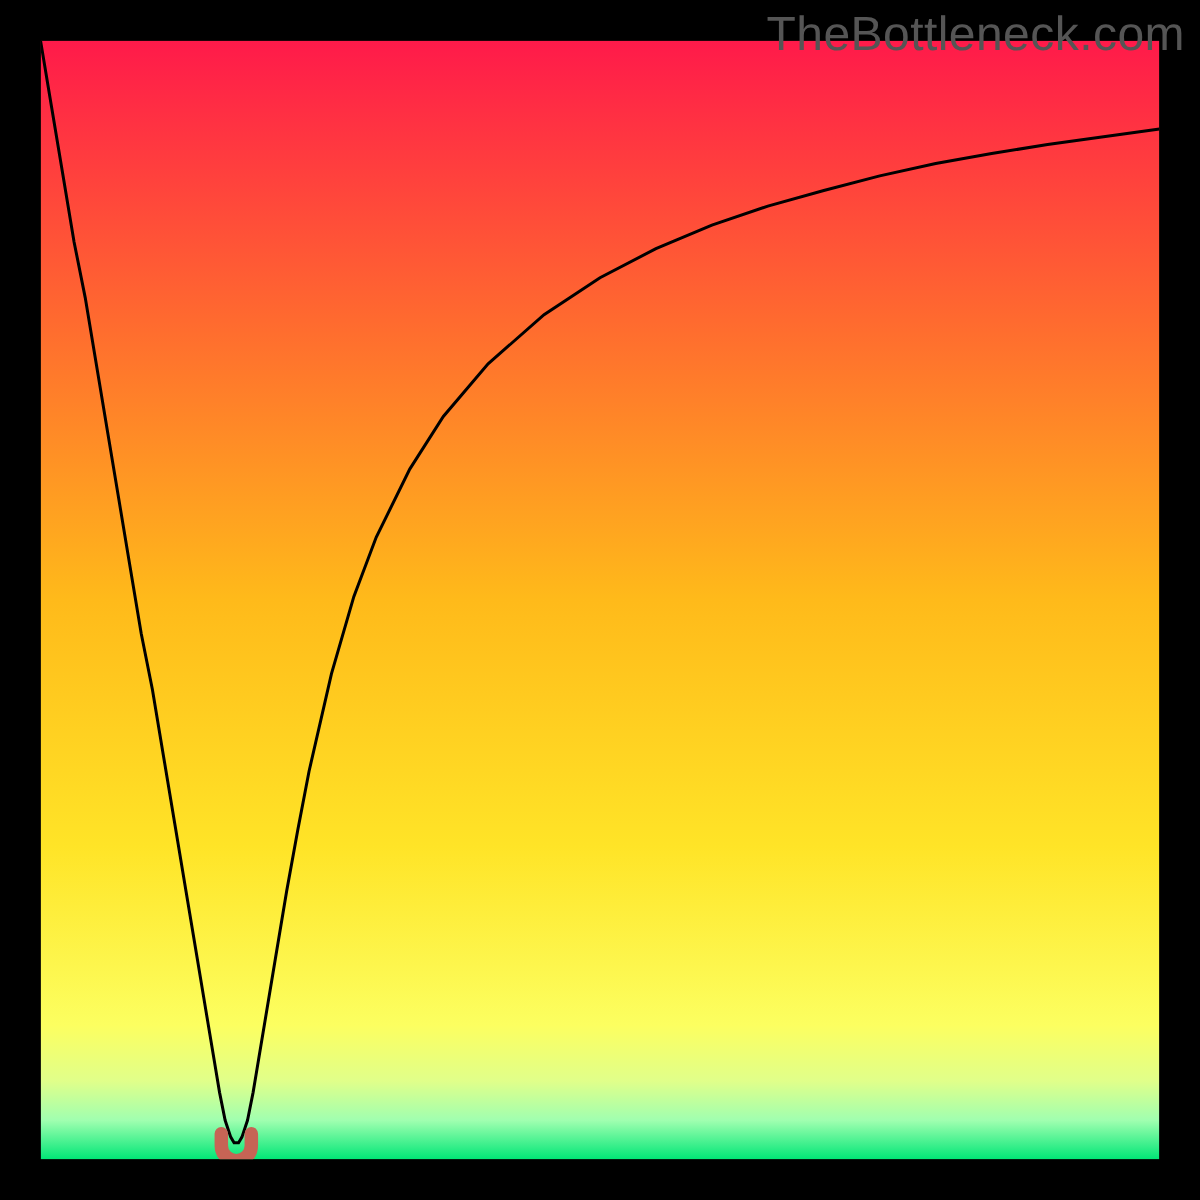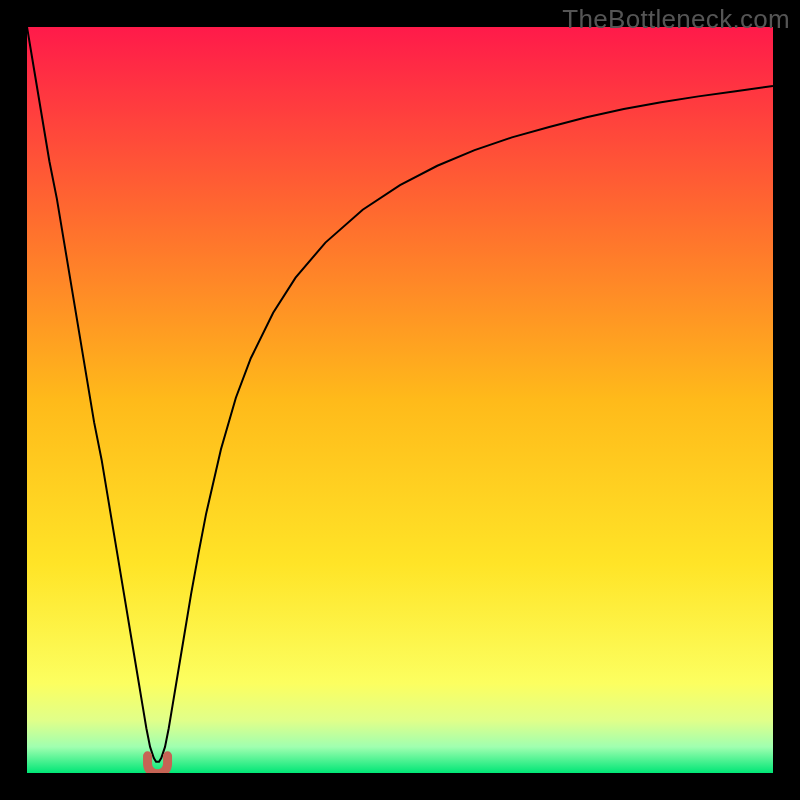--- a/index.html
+++ b/index.html
@@ -23,21 +23,21 @@
     top: 27px;
     width: 746px;
     height: 746px;
     overflow: hidden;
   }
   .watermark {
     position: absolute;
     top: 4px;
     right: 10px;
     color: #555;
-    font-size: 26px;
+    font-size: 32px;
     font-weight: 500;
     letter-spacing: 0.3px;
     user-select: none;
   }
 </style>
 </head>
 <body>
 
 <div class="frame">
 

